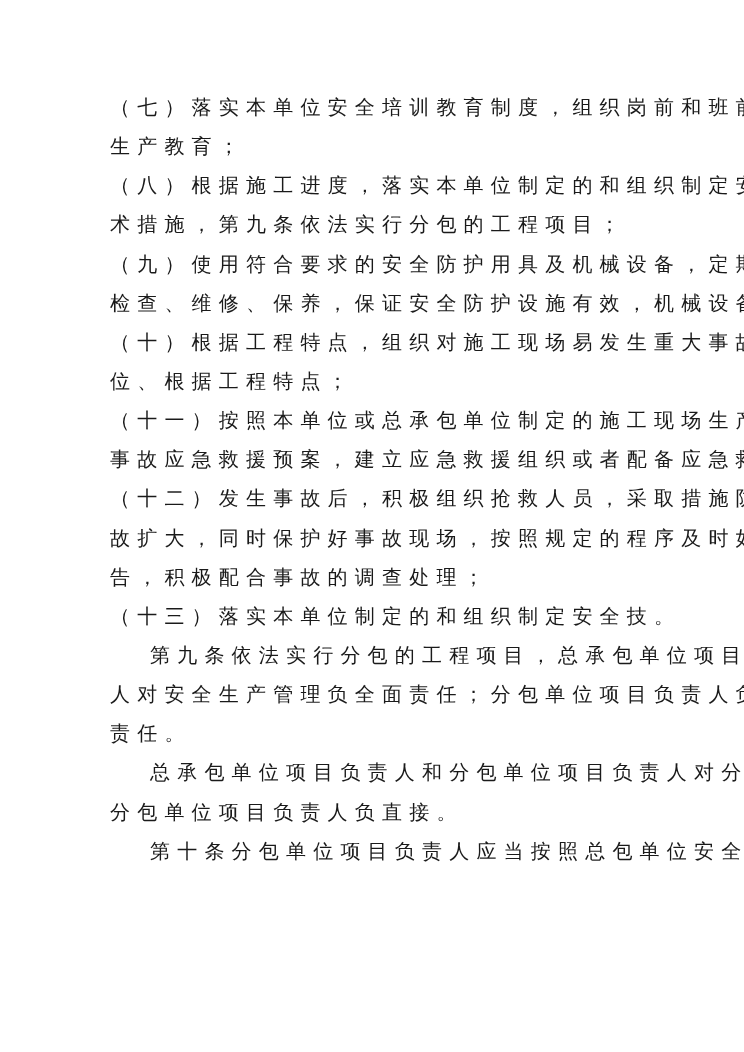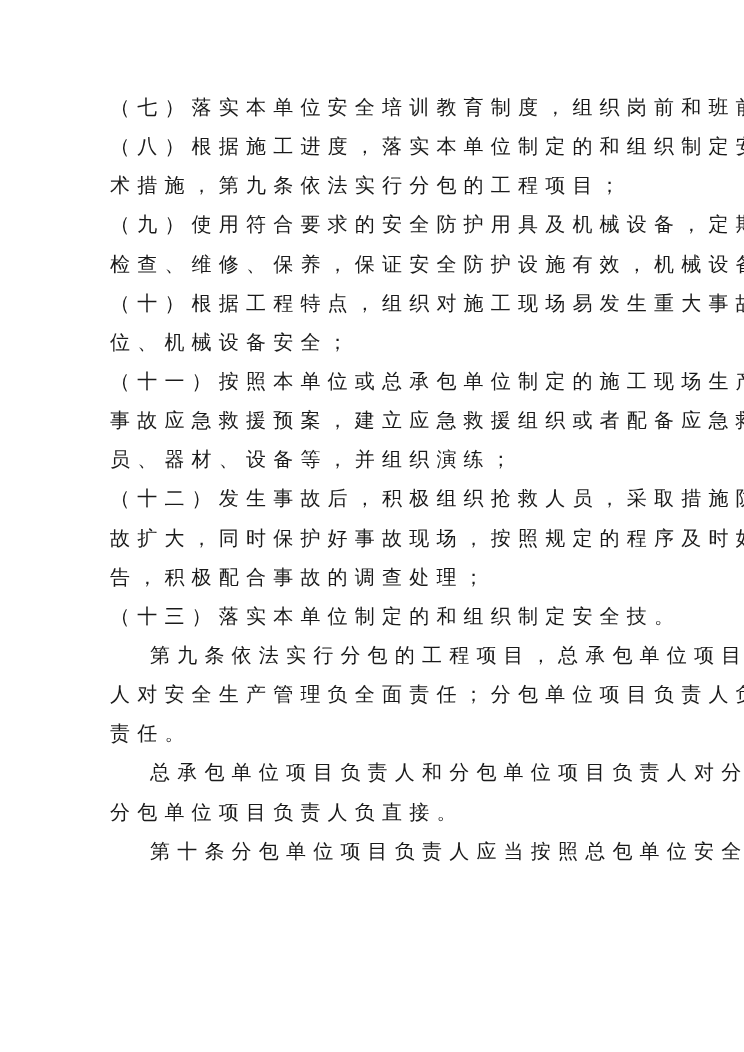--- a/index.html
+++ b/index.html
@@ -33,41 +33,41 @@
       padding-left: 40px;
     }
   </style>
 </head>
 <body>
 
 <div class="page">
 
   <div>
     <div class="line">（七）落实本单位安全培训教育制度，组织岗前和班前安全</div>
+    <div class="line">生产教育；</div>
   </div>
 
   <div>
     <div class="line">（八）根据施工进度，落实本单位制定的和组织制定安全技</div>
     <div class="line">术措施，第九条依法实行分包的工程项目；</div>
   </div>
 
   <div>
     <div class="line">（九）使用符合要求的安全防护用具及机械设备，定期组织</div>
     <div class="line">检查、维修、保养，保证安全防护设施有效，机械设备安全</div>
   </div>
 
   <div>
     <div class="line">（十）根据工程特点，组织对施工现场易发生重大事故的部</div>
-    <div class="line">位、机械设备安全；</div>
+    <div class="line">位、根据工程特点；</div>
   </div>
 
   <div>
     <div class="line">（十一）按照本单位或总承包单位制定的施工现场生产安全</div>
     <div class="line">事故应急救援预案，建立应急救援组织或者配备应急救援人</div>
-    <div class="line">员、器材、设备等，并组织演练；</div>
   </div>
 
   <div>
     <div class="line">（十二）发生事故后，积极组织抢救人员，采取措施防止事</div>
     <div class="line">故扩大，同时保护好事故现场，按照规定的程序及时如实报</div>
     <div class="line">告，积极配合事故的调查处理；</div>
   </div>
 
   <div>
     <div class="line">（十三）落实本单位制定的和组织制定安全技。</div>

